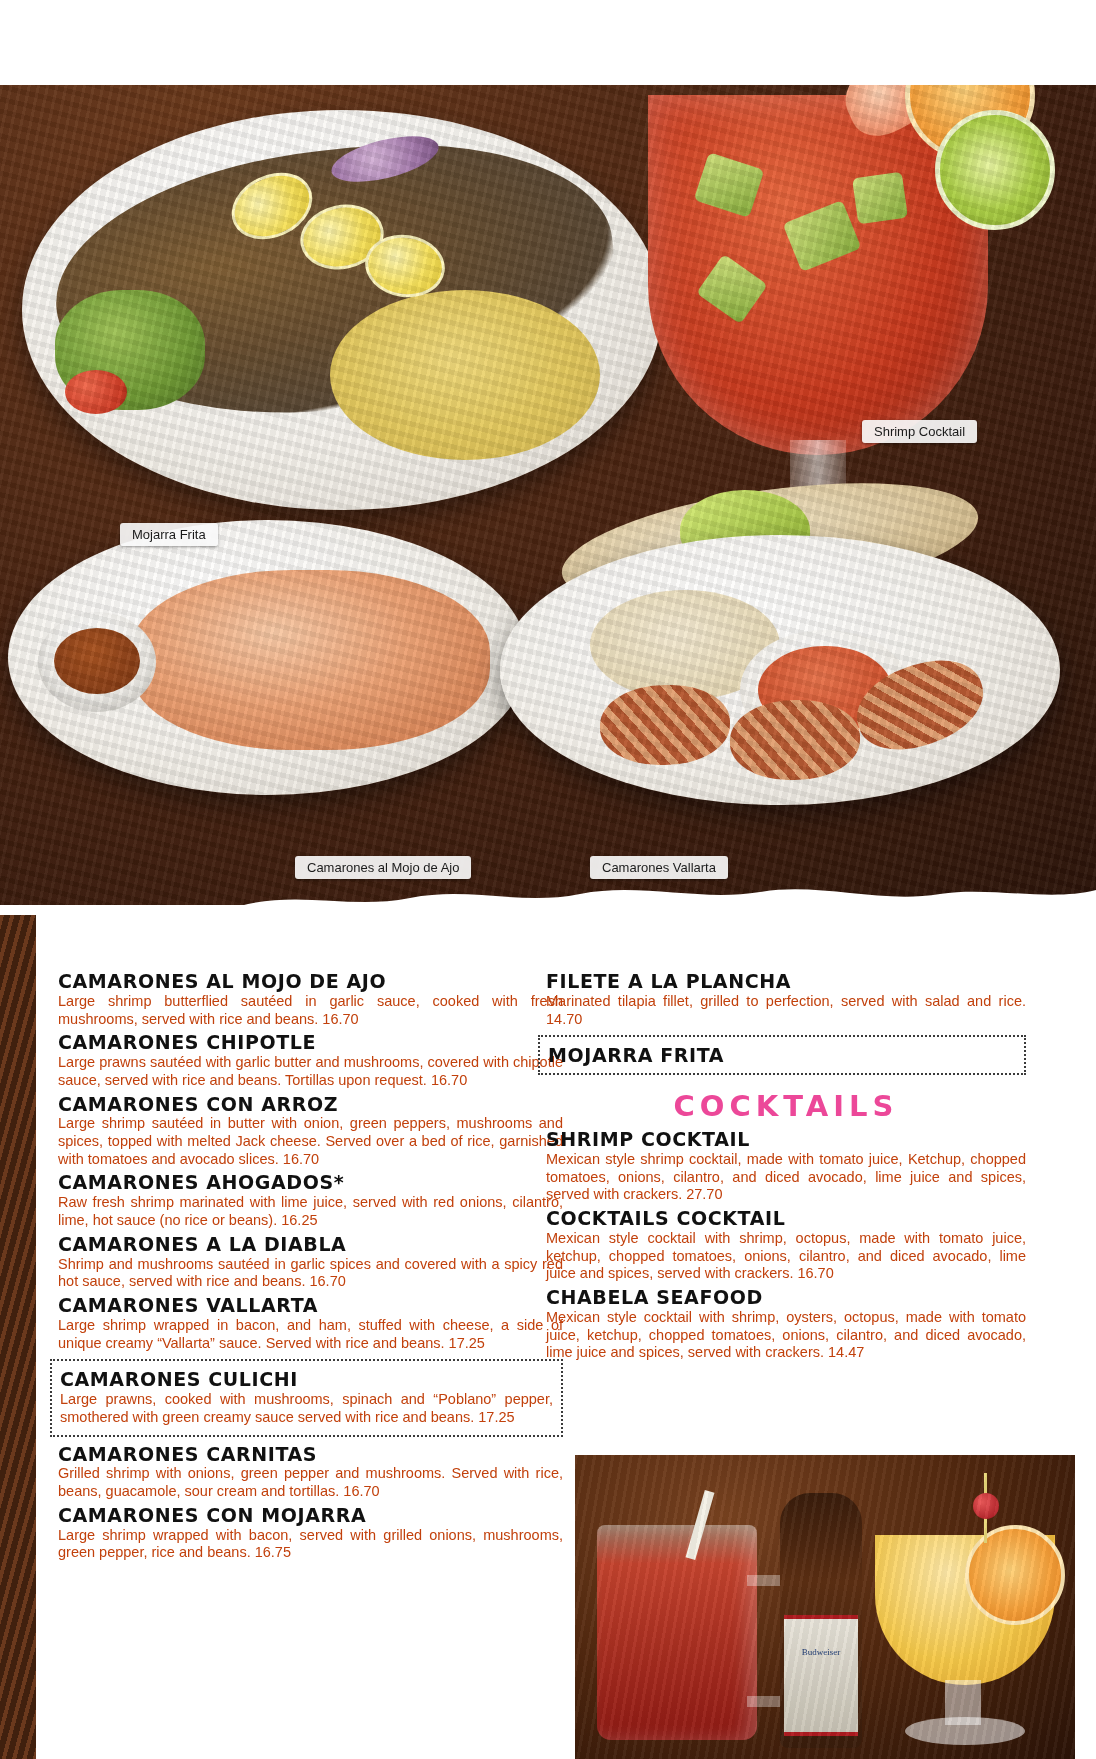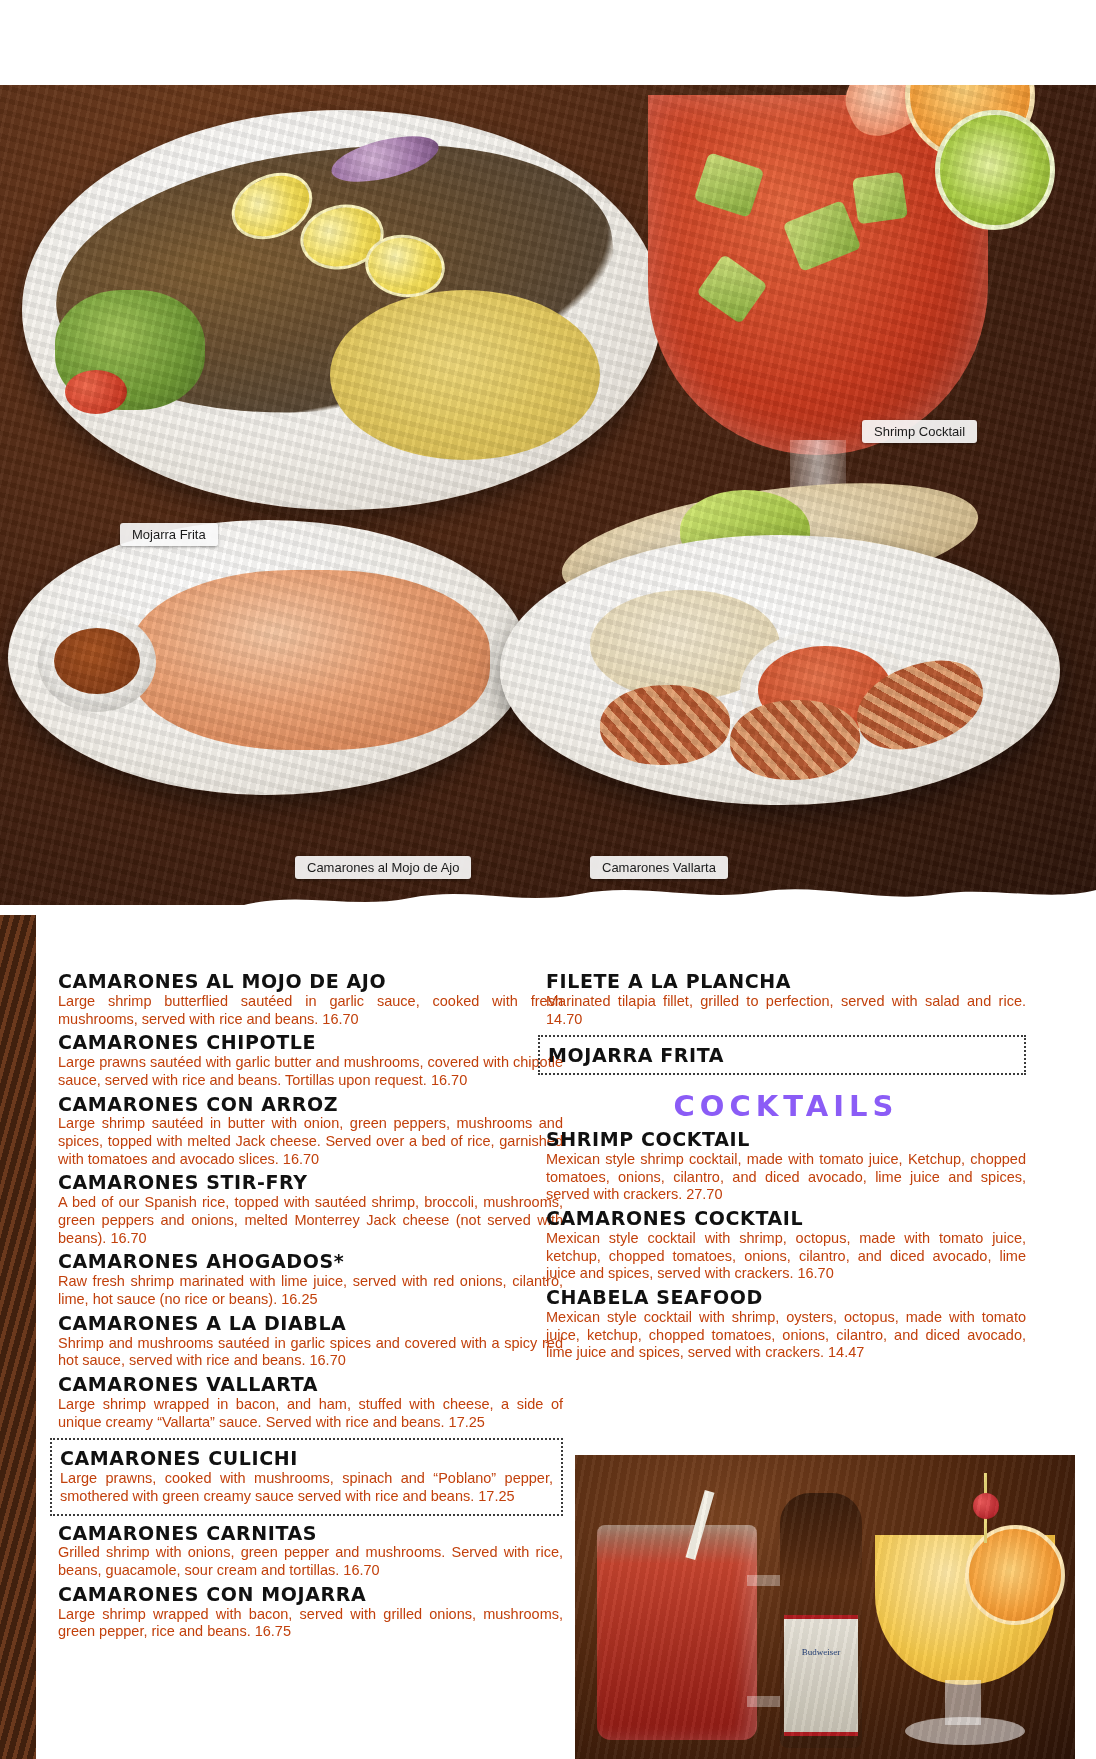--- a/index.html
+++ b/index.html
@@ -260,21 +260,21 @@
     border: 2px dotted #3a3a3a;
     padding: 4px 8px 6px 8px;
     margin: 7px 0 7px -8px;
   }
   .cocktails-head {
     text-align: center;
     font-family: "DejaVu Sans", sans-serif;
     font-weight: bold;
     font-size: 29px;
     letter-spacing: 5px;
-    color: #8b5cf6;
+    color: #ec4899;
     margin: 14px 0 6px 0;
   }
 
   
   .drinks {
     position: absolute;
     left: 575px; top: 1455px;
     width: 500px; height: 304px;
     background:
       radial-gradient(ellipse at 30% 20%, #7a4320 0%, #52280f 50%, #2b1307 100%);
@@ -407,24 +407,20 @@
     </div>
     <div class="item">
       <div class="item-name">CAMARONES CHIPOTLE</div>
       <div class="item-desc">Large prawns sautéed with garlic butter and mushrooms, covered with chipotle sauce, served with rice and beans. Tortillas upon request. 16.70</div>
     </div>
     <div class="item">
       <div class="item-name">CAMARONES CON ARROZ</div>
       <div class="item-desc">Large shrimp sautéed in butter with onion, green peppers, mushrooms and spices, topped with melted Jack cheese. Served over a bed of rice, garnished with tomatoes and avocado slices. 16.70</div>
     </div>
     <div class="item">
-      <div class="item-name">CAMARONES STIR-FRY</div>
-      <div class="item-desc">A bed of our Spanish rice, topped with sautéed shrimp, broccoli, mushrooms, green peppers and onions, melted Monterrey Jack cheese (not served with beans). 16.70</div>
-    </div>
-    <div class="item">
       <div class="item-name">CAMARONES AHOGADOS*</div>
       <div class="item-desc">Raw fresh shrimp marinated with lime juice, served with red onions, cilantro, lime, hot sauce (no rice or beans). 16.25</div>
     </div>
     <div class="item">
       <div class="item-name">CAMARONES A LA DIABLA</div>
       <div class="item-desc">Shrimp and mushrooms sautéed in garlic spices and covered with a spicy red hot sauce, served with rice and beans. 16.70</div>
     </div>
     <div class="item">
       <div class="item-name">CAMARONES VALLARTA</div>
       <div class="item-desc">Large shrimp wrapped in bacon, and ham, stuffed with cheese, a side of unique creamy “Vallarta” sauce. Served with rice and beans. 17.25</div>
@@ -457,21 +453,21 @@
       <div class="item-name">MOJARRA FRITA</div>
     </div>
 
     <h2 class="cocktails-head">COCKTAILS</h2>
 
     <div class="item">
       <div class="item-name">SHRIMP COCKTAIL</div>
       <div class="item-desc">Mexican style shrimp cocktail, made with tomato juice, Ketchup, chopped tomatoes, onions, cilantro, and diced avocado, lime juice and spices, served with crackers. 27.70</div>
     </div>
     <div class="item">
-      <div class="item-name">CAMARONES COCKTAIL</div>
+      <div class="item-name">COCKTAILS COCKTAIL</div>
       <div class="item-desc">Mexican style cocktail with shrimp, octopus, made with tomato juice, ketchup, chopped tomatoes, onions, cilantro, and diced avocado, lime juice and spices, served with crackers. 16.70</div>
     </div>
     <div class="item">
       <div class="item-name">CHABELA SEAFOOD</div>
       <div class="item-desc">Mexican style cocktail with shrimp, oysters, octopus, made with tomato juice, ketchup, chopped tomatoes, onions, cilantro, and diced avocado, lime juice and spices, served with crackers. 14.47</div>
     </div>
   </div>
 </div>
 
 <div class="left-strip"></div>

